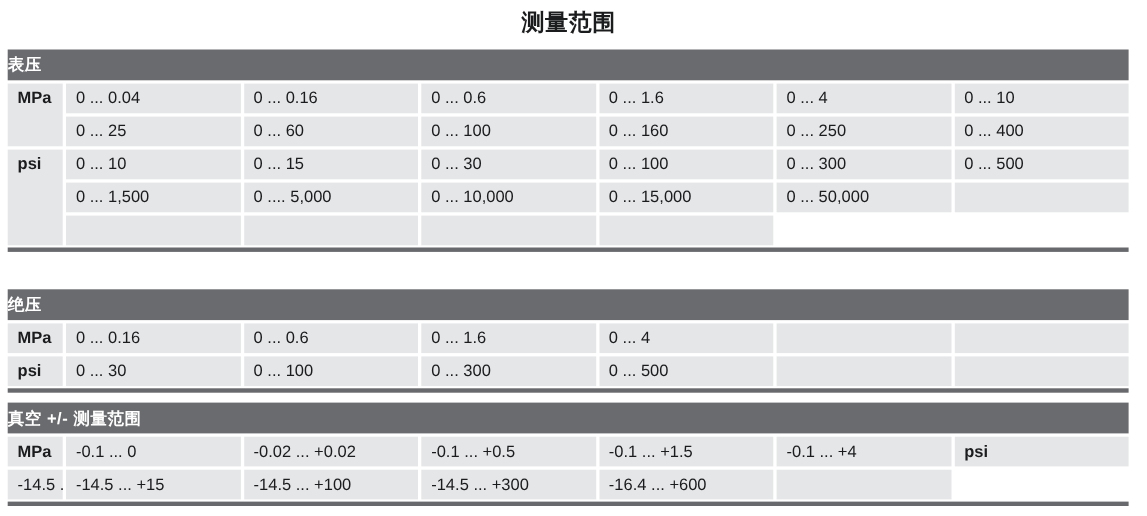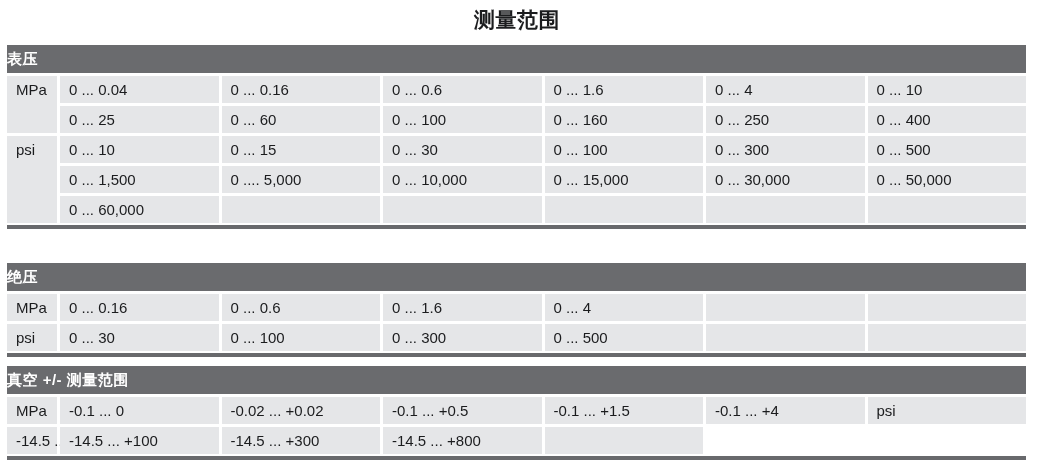--- a/index.html
+++ b/index.html
@@ -32,21 +32,21 @@
   }
   .cell{
     background:var(--cell-bg);
     height:27px;
     display:flex;align-items:center;
     padding-left:9px;
     font-size:15px;
     white-space:nowrap;
   }
   .unit{
-    font-weight:normal;
+    font-weight:bold;
     align-items:flex-start;
     padding-top:5px;
     height:auto;
     min-height:27px;
   }
   .rs2{grid-row:span 2;}
   .rs3{grid-row:span 3;}
   .tbl-bottom{height:4px;background:var(--border-bg);margin-top:2px;}
   .mt1{margin-top:34px;}
   .mt2{margin-top:9px;}
@@ -78,23 +78,21 @@
       <div class="cell">0 ... 10</div>
       <div class="cell">0 ... 15</div>
       <div class="cell">0 ... 30</div>
       <div class="cell">0 ... 100</div>
       <div class="cell">0 ... 300</div>
       <div class="cell">0 ... 500</div>
       <div class="cell">0 ... 1,500</div>
       <div class="cell">0 .... 5,000</div>
       <div class="cell">0 ... 10,000</div>
       <div class="cell">0 ... 15,000</div>
-      <div class="cell">0 ... 30,000</div>
       <div class="cell">0 ... 50,000</div>
-      <div class="cell">0 ... 60,000</div>
       <div class="cell"></div>
       <div class="cell"></div>
       <div class="cell"></div>
       <div class="cell"></div>
       <div class="cell"></div>
     </div>
     <div class="tbl-bottom"></div>
   </section>
 
   <section class="tbl mt1">
@@ -122,21 +120,22 @@
     <div class="tbl-head">真空 +/- 测量范围</div>
     <div class="grid">
       <div class="cell unit">MPa</div>
       <div class="cell">-0.1 ... 0</div>
       <div class="cell">-0.02 ... +0.02</div>
       <div class="cell">-0.1 ... +0.5</div>
       <div class="cell">-0.1 ... +1.5</div>
       <div class="cell">-0.1 ... +4</div>
       <div class="cell unit">psi</div>
       <div class="cell">-14.5 ... 0</div>
+      <div class="cell">-14.5 ... +15</div>
       <div class="cell">-14.5 ... +100</div>
       <div class="cell">-14.5 ... +300</div>
-      <div class="cell">-14.5 ... +800</div>
+      <div class="cell">-16.4 ... +600</div>
       <div class="cell"></div>
     </div>
     <div class="tbl-bottom"></div>
   </section>
 
 </div>
 
 </body></html>

